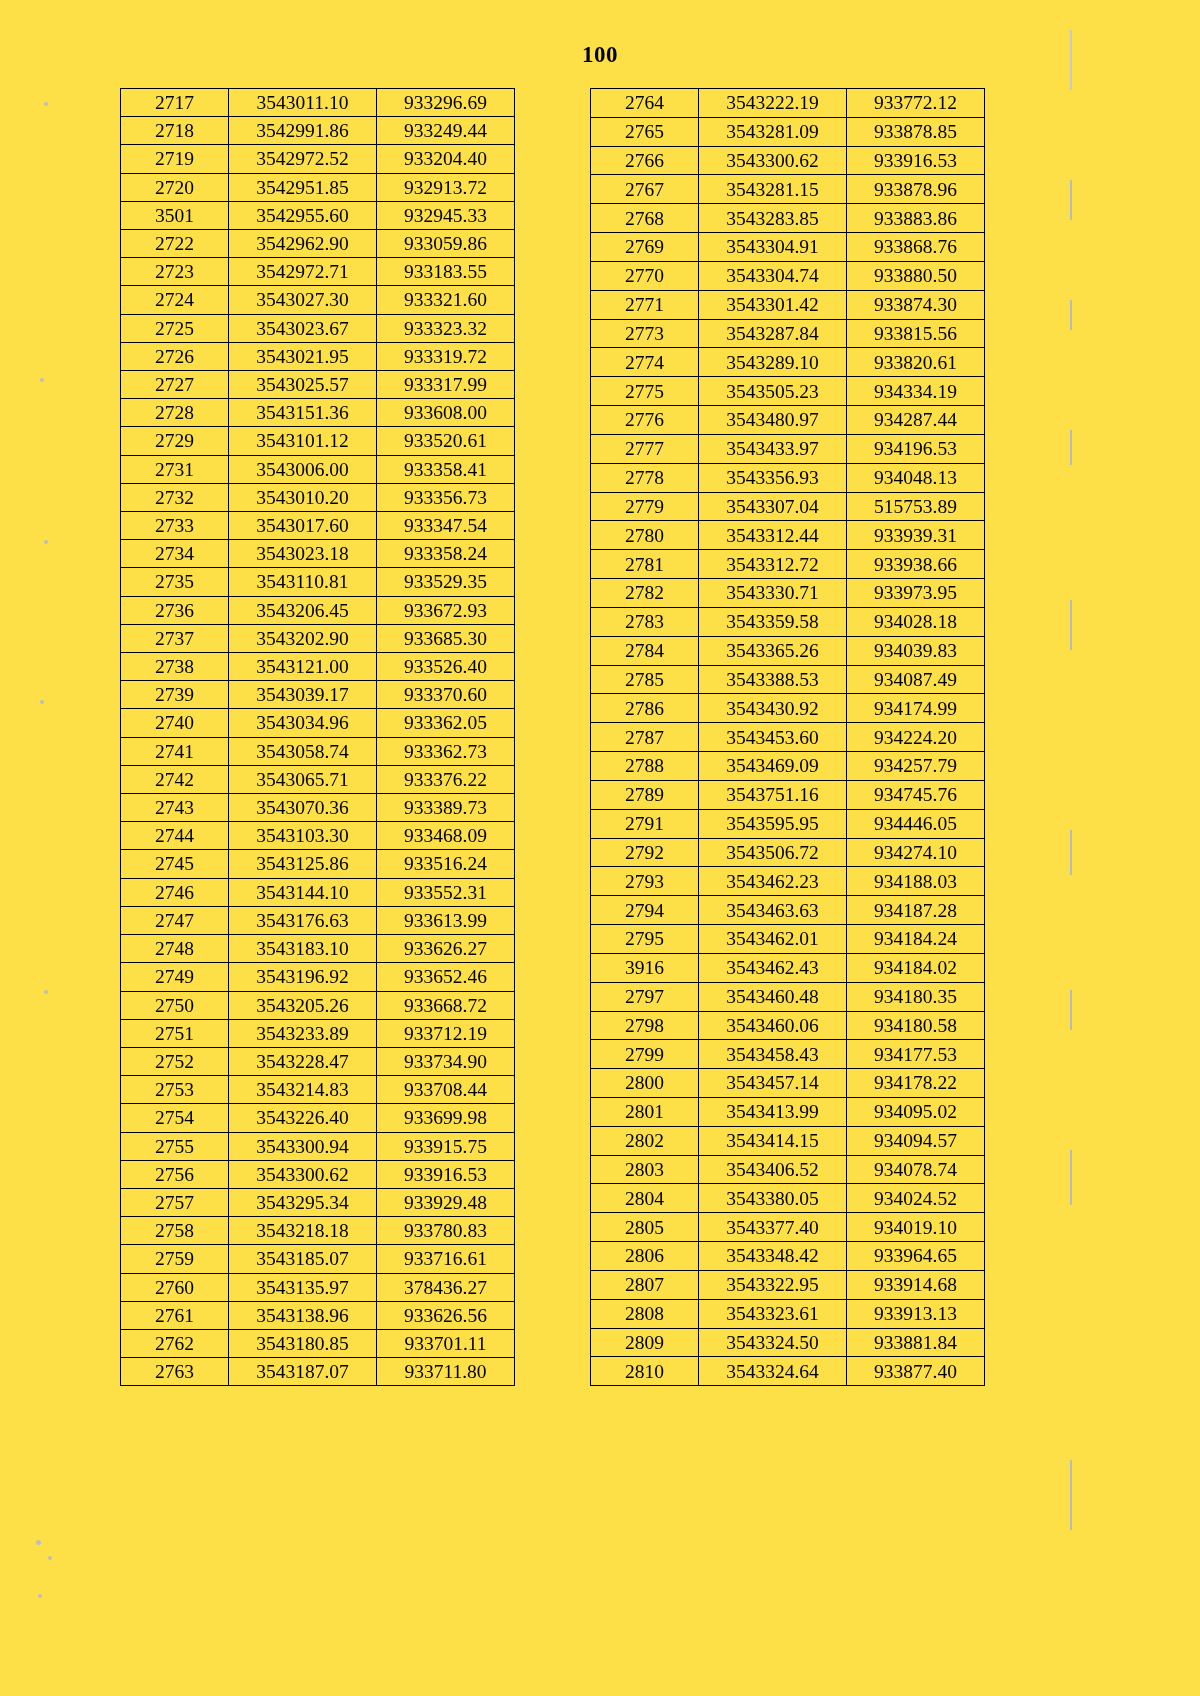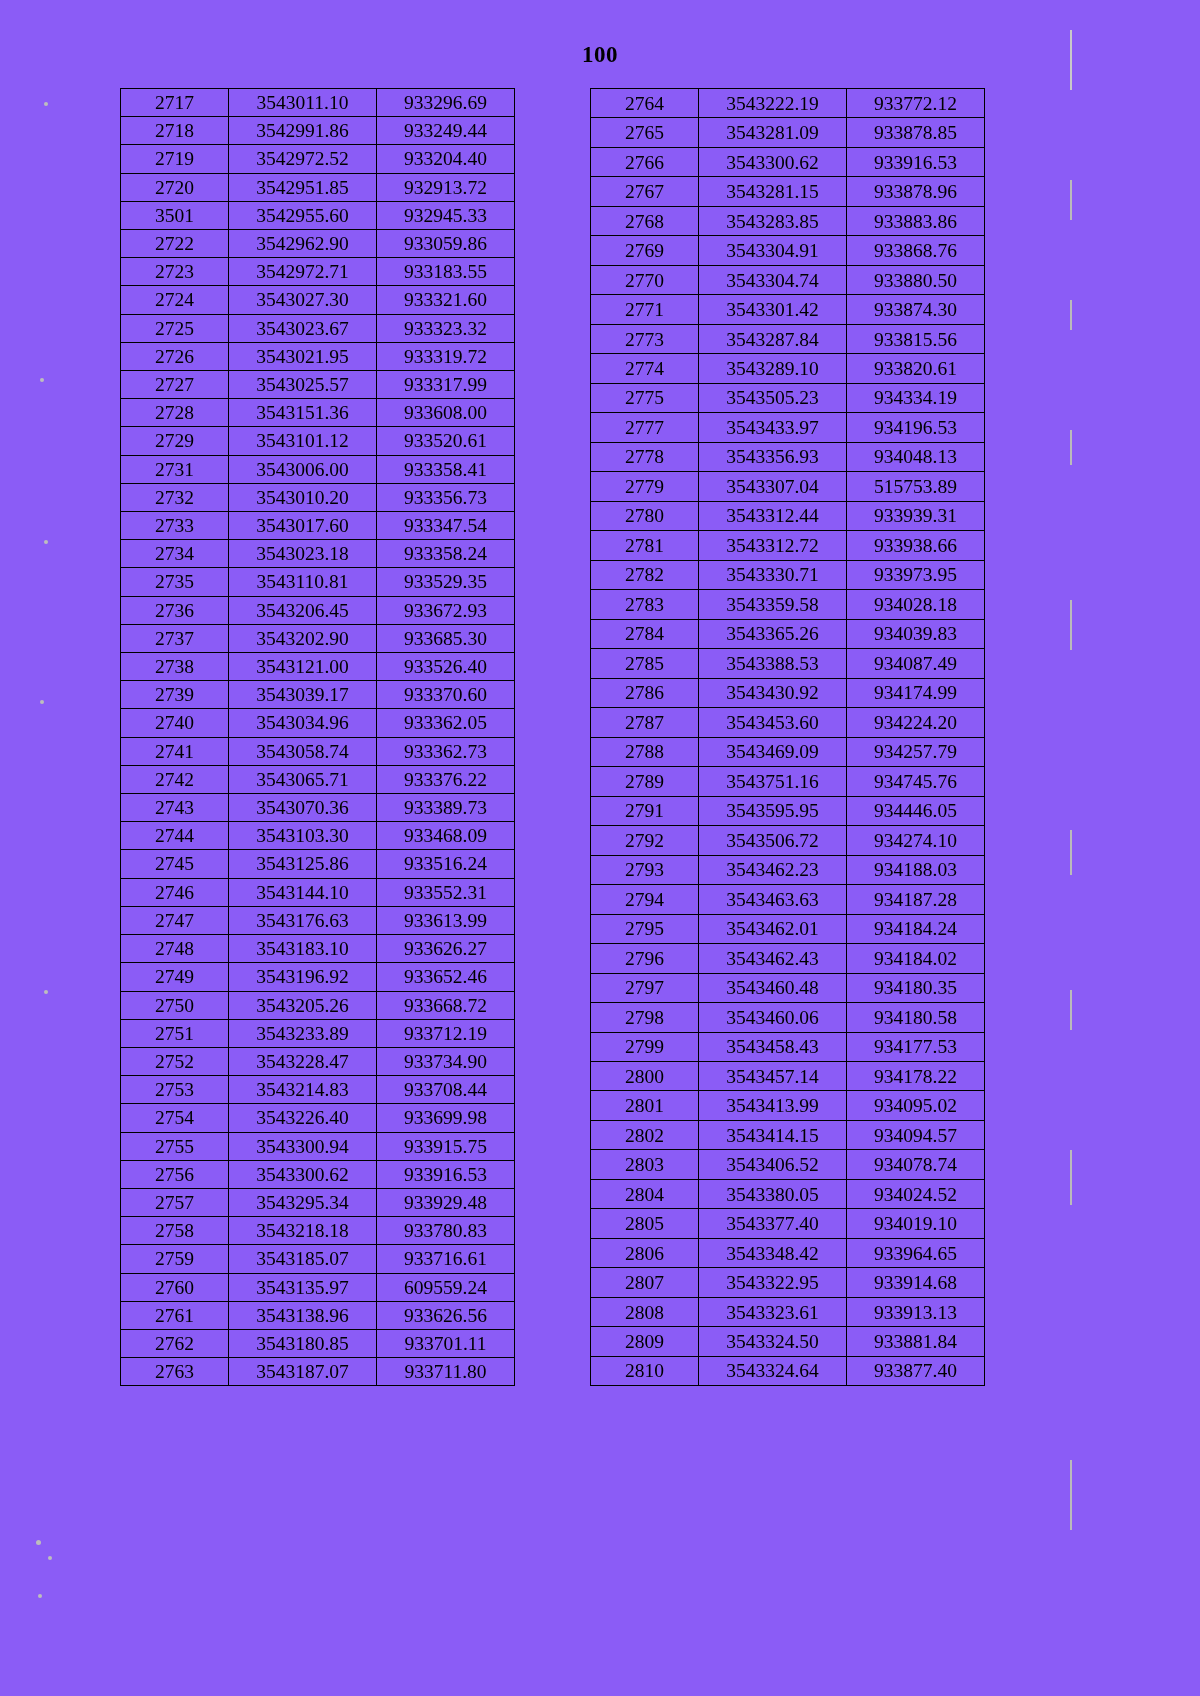--- a/index.html
+++ b/index.html
@@ -4,21 +4,21 @@
 <style>
   html, body {
     margin: 0;
     padding: 0;
     background: #ffffff;
   }
   .page {
     position: relative;
     width: 1200px;
     height: 1696px;
-    background: #8b5cf6;
+    background: #fde047;
     font-family: "Liberation Serif", serif;
     color: #000000;
     overflow: hidden;
   }
   .page-number {
     position: absolute;
     top: 42px;
     left: 0;
     width: 1200px;
     text-align: center;
@@ -293,21 +293,21 @@
             <td class="c-y">933780.83</td>
           </tr>
           <tr>
             <td class="c-id">2759</td>
             <td class="c-x">3543185.07</td>
             <td class="c-y">933716.61</td>
           </tr>
           <tr>
             <td class="c-id">2760</td>
             <td class="c-x">3543135.97</td>
-            <td class="c-y">609559.24</td>
+            <td class="c-y">378436.27</td>
           </tr>
           <tr>
             <td class="c-id">2761</td>
             <td class="c-x">3543138.96</td>
             <td class="c-y">933626.56</td>
           </tr>
           <tr>
             <td class="c-id">2762</td>
             <td class="c-x">3543180.85</td>
             <td class="c-y">933701.11</td>
@@ -370,20 +370,25 @@
             <td class="c-id">2774</td>
             <td class="c-x">3543289.10</td>
             <td class="c-y">933820.61</td>
           </tr>
           <tr>
             <td class="c-id">2775</td>
             <td class="c-x">3543505.23</td>
             <td class="c-y">934334.19</td>
           </tr>
           <tr>
+            <td class="c-id">2776</td>
+            <td class="c-x">3543480.97</td>
+            <td class="c-y">934287.44</td>
+          </tr>
+          <tr>
             <td class="c-id">2777</td>
             <td class="c-x">3543433.97</td>
             <td class="c-y">934196.53</td>
           </tr>
           <tr>
             <td class="c-id">2778</td>
             <td class="c-x">3543356.93</td>
             <td class="c-y">934048.13</td>
           </tr>
           <tr>
@@ -460,21 +465,21 @@
             <td class="c-id">2794</td>
             <td class="c-x">3543463.63</td>
             <td class="c-y">934187.28</td>
           </tr>
           <tr>
             <td class="c-id">2795</td>
             <td class="c-x">3543462.01</td>
             <td class="c-y">934184.24</td>
           </tr>
           <tr>
-            <td class="c-id">2796</td>
+            <td class="c-id">3916</td>
             <td class="c-x">3543462.43</td>
             <td class="c-y">934184.02</td>
           </tr>
           <tr>
             <td class="c-id">2797</td>
             <td class="c-x">3543460.48</td>
             <td class="c-y">934180.35</td>
           </tr>
           <tr>
             <td class="c-id">2798</td>

